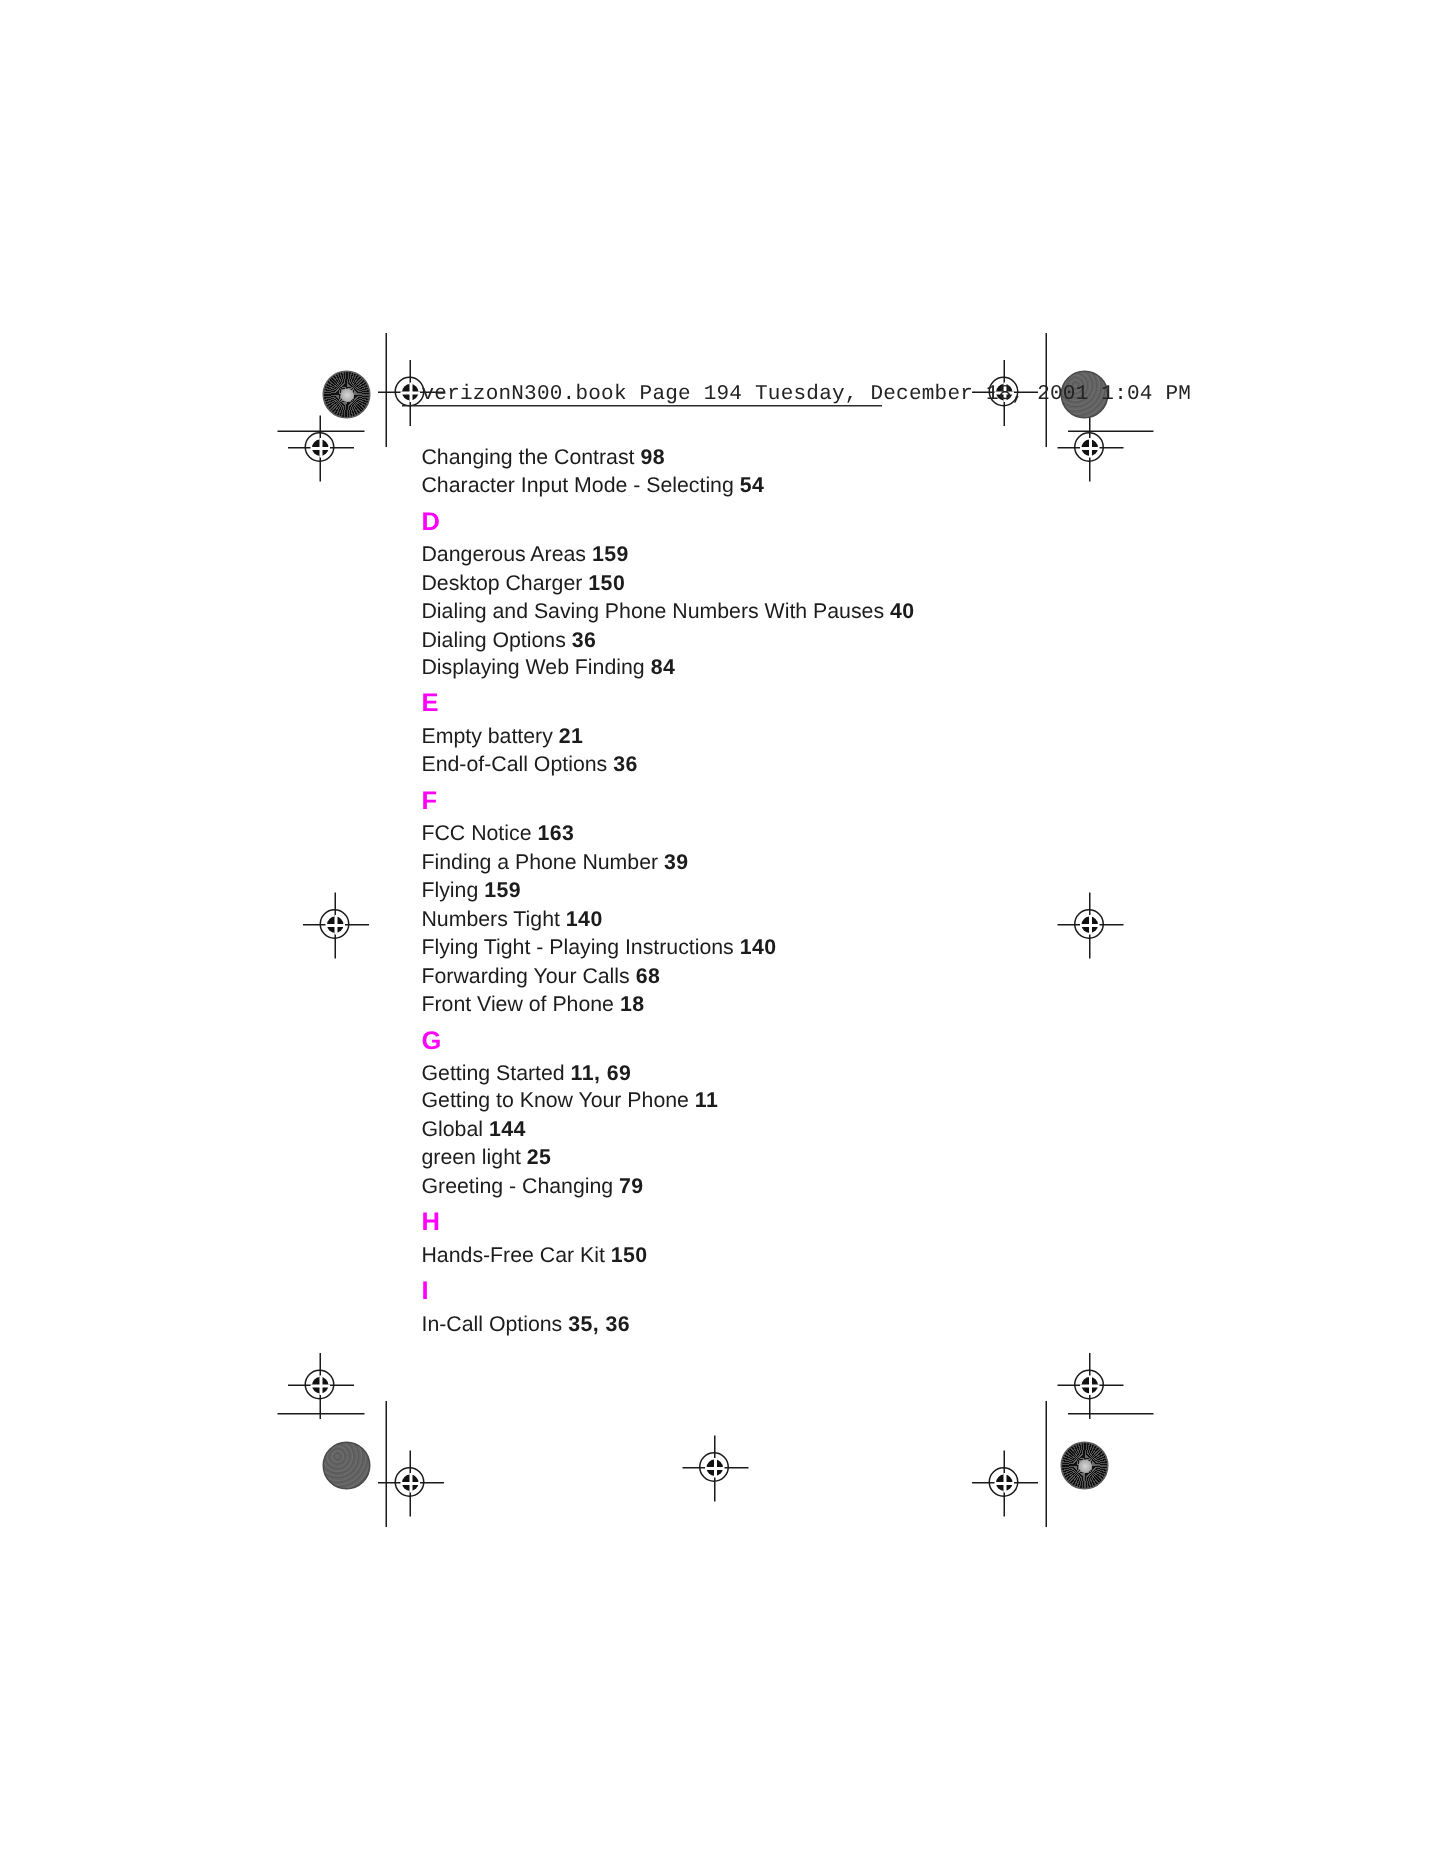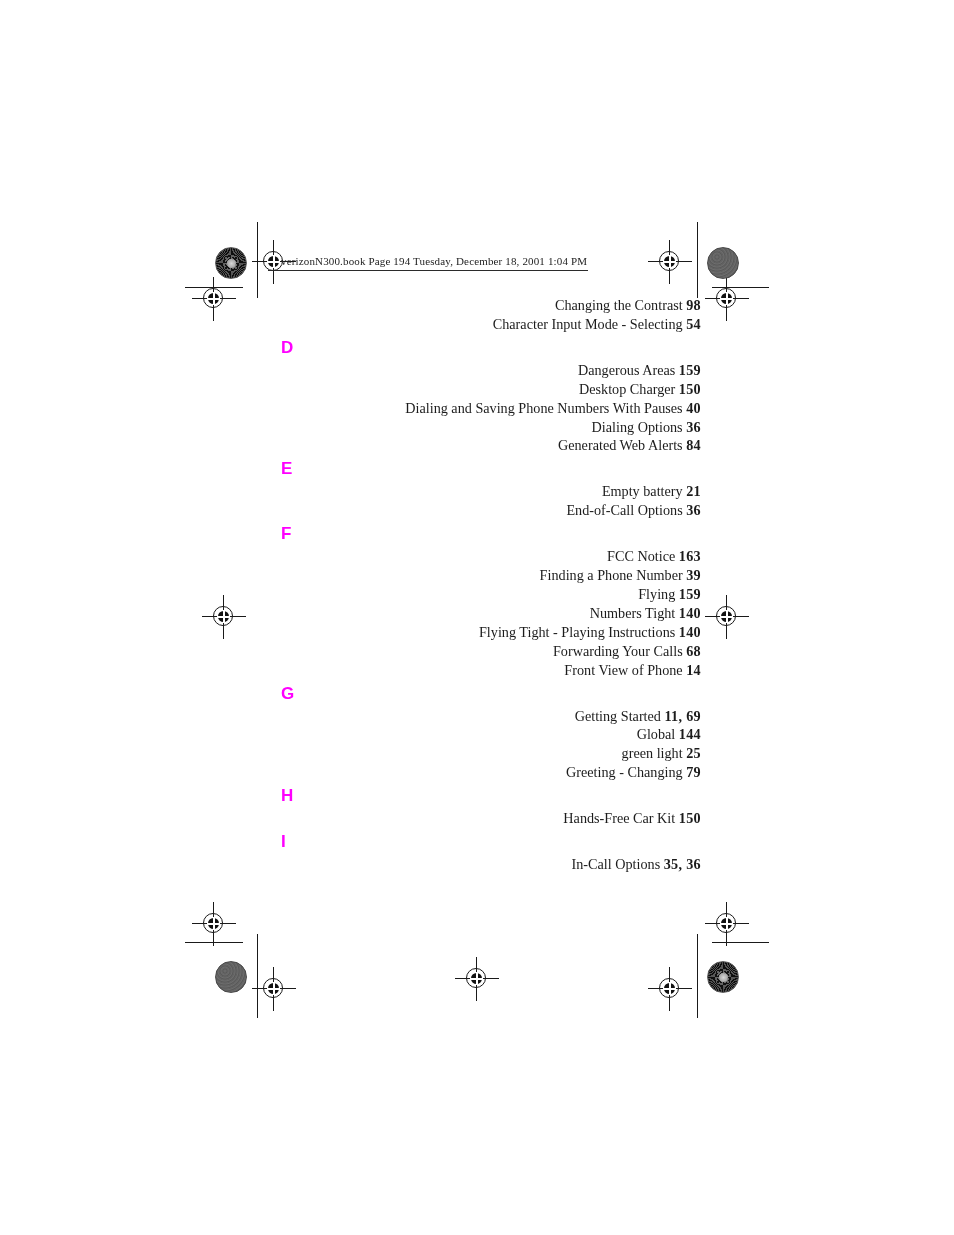--- a/index.html
+++ b/index.html
@@ -114,22 +114,22 @@
     position: absolute;
     width: 1.4px;
     background: #1a1a1a;
   }
 
   
   .file-header {
     position: absolute;
     left: 281px;
     top: 255px;
-    font-family: Liberation Serif, serif;
-    font-size: 11px;
+    font-family: Liberation Mono, monospace;
+    font-size: 14px;
     color: #232323;
     white-space: nowrap;
     letter-spacing: 0.15px;
   }
   .header-rule {
     position: absolute;
     left: 268px;
     top: 270px;
     width: 320px;
     height: 1px;
@@ -137,26 +137,25 @@
   }
 
   
   .index-body {
     position: absolute;
     left: 281px;
     top: 296px;
     width: 420px;
   }
   .idx-entry {
-    font-family: Liberation Serif, serif;
+    font-family: Liberation Sans, sans-serif;
     font-size: 14.2px;
     line-height: 18.9px;
     color: #1c1c1c;
     white-space: nowrap;
-    text-align: right;
   }
   .idx-entry .pg {
     font-weight: bold;
     letter-spacing: 0.3px;
   }
   .idx-letter {
     font-family: "Liberation Sans", sans-serif;
     font-weight: bold;
     font-size: 17px;
     line-height: 18px;
@@ -285,34 +284,35 @@
   <div class="file-header">verizonN300.book  Page 194  Tuesday, December 18, 2001  1:04 PM</div>
 
   <div class="index-body">
       <div class="idx-entry"><span>Changing the Contrast</span> <span class="pg">98</span></div>
       <div class="idx-entry"><span>Character Input Mode - Selecting</span> <span class="pg">54</span></div>
       <div class="idx-letter" style="color: rgb(255, 0, 255);">D</div>
       <div class="idx-entry"><span>Dangerous Areas</span> <span class="pg">159</span></div>
       <div class="idx-entry"><span>Desktop Charger</span> <span class="pg">150</span></div>
       <div class="idx-entry"><span>Dialing and Saving Phone Numbers With Pauses</span> <span class="pg">40</span></div>
       <div class="idx-entry"><span>Dialing Options</span> <span class="pg">36</span></div>
-      <div class="idx-entry"><span>Generated Web Alerts</span> <span class="pg">84</span></div>
+      <div class="idx-entry"><span>Displaying Web Finding</span> <span class="pg">84</span></div>
       <div class="idx-letter" style="color: rgb(255, 0, 255);">E</div>
       <div class="idx-entry"><span>Empty battery</span> <span class="pg">21</span></div>
       <div class="idx-entry"><span>End-of-Call Options</span> <span class="pg">36</span></div>
       <div class="idx-letter" style="color: rgb(255, 0, 255);">F</div>
       <div class="idx-entry"><span>FCC Notice</span> <span class="pg">163</span></div>
       <div class="idx-entry"><span>Finding a Phone Number</span> <span class="pg">39</span></div>
       <div class="idx-entry"><span>Flying</span> <span class="pg">159</span></div>
       <div class="idx-entry"><span>Numbers Tight</span> <span class="pg">140</span></div>
       <div class="idx-entry"><span>Flying Tight - Playing Instructions</span> <span class="pg">140</span></div>
       <div class="idx-entry"><span>Forwarding Your Calls</span> <span class="pg">68</span></div>
-      <div class="idx-entry"><span>Front View of Phone</span> <span class="pg">14</span></div>
+      <div class="idx-entry"><span>Front View of Phone</span> <span class="pg">18</span></div>
       <div class="idx-letter" style="color: rgb(255, 0, 255);">G</div>
       <div class="idx-entry"><span>Getting Started</span> <span class="pg">11, 69</span></div>
+      <div class="idx-entry"><span>Getting to Know Your Phone</span> <span class="pg">11</span></div>
       <div class="idx-entry"><span>Global</span> <span class="pg">144</span></div>
       <div class="idx-entry"><span>green light</span> <span class="pg">25</span></div>
       <div class="idx-entry"><span>Greeting - Changing</span> <span class="pg">79</span></div>
       <div class="idx-letter" style="color: rgb(255, 0, 255);">H</div>
       <div class="idx-entry"><span>Hands-Free Car Kit</span> <span class="pg">150</span></div>
       <div class="idx-letter" style="color: rgb(255, 0, 255);">I</div>
       <div class="idx-entry"><span>In-Call Options</span> <span class="pg">35, 36</span></div>
     </div>
 
 </div>

